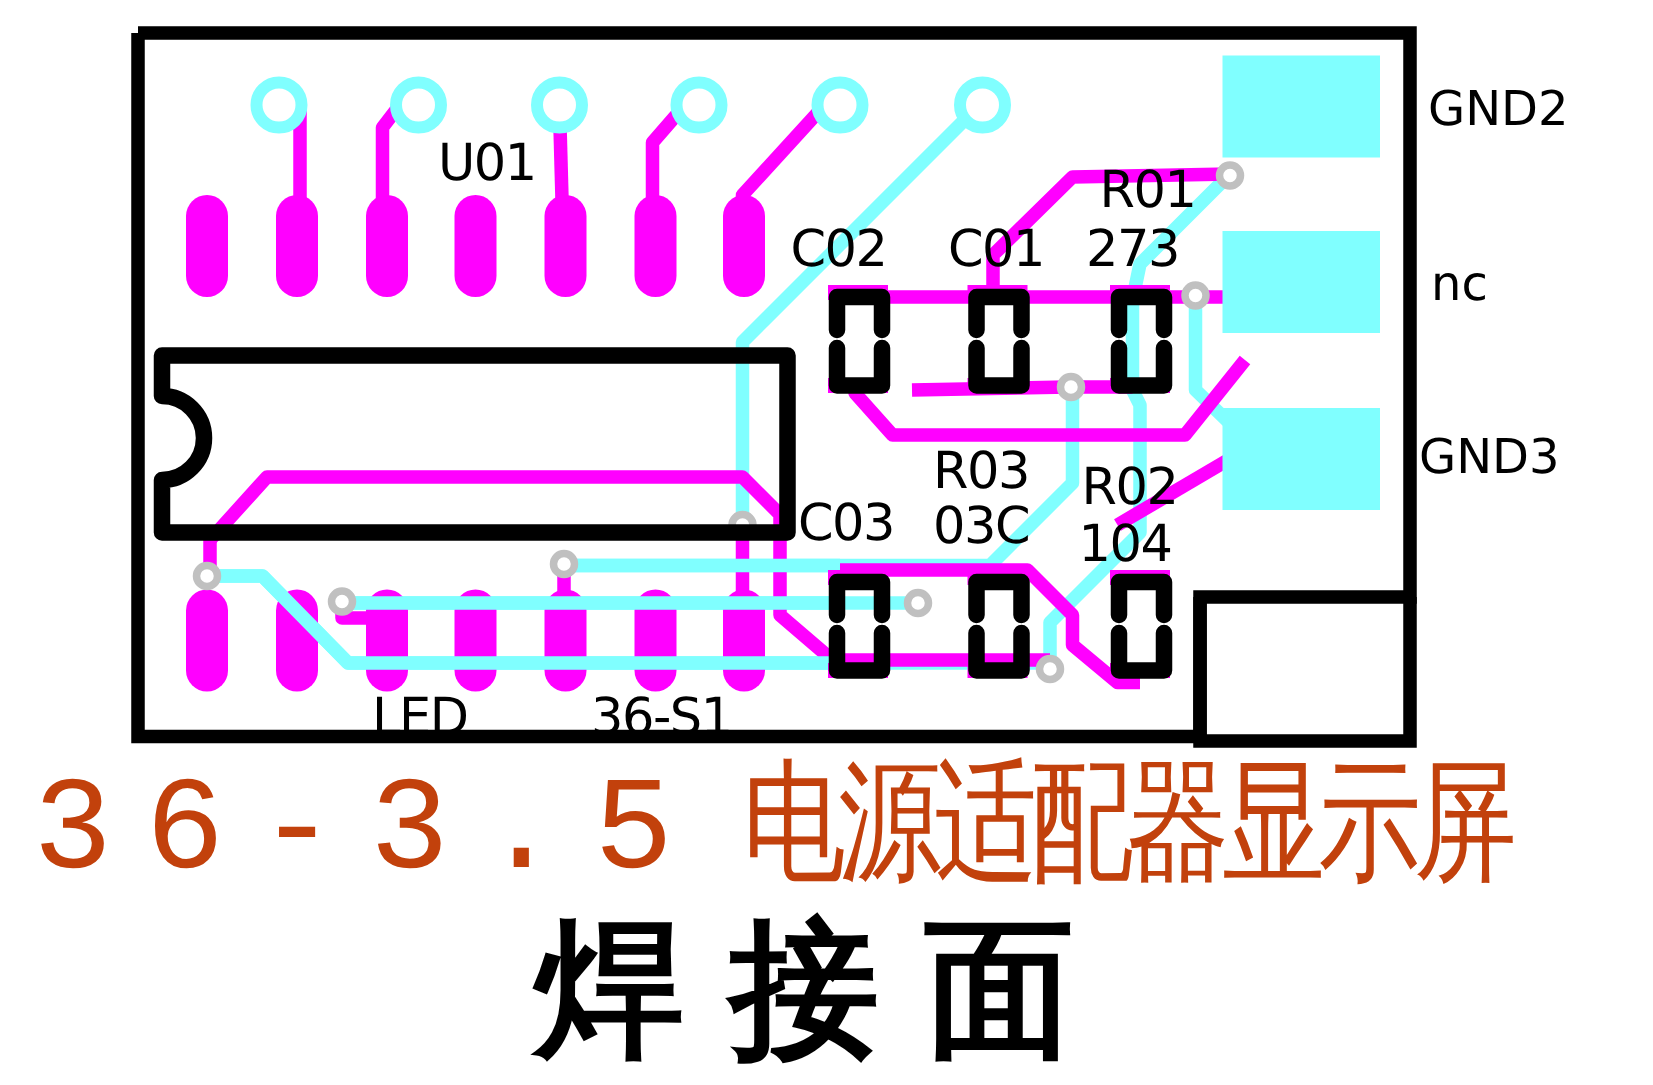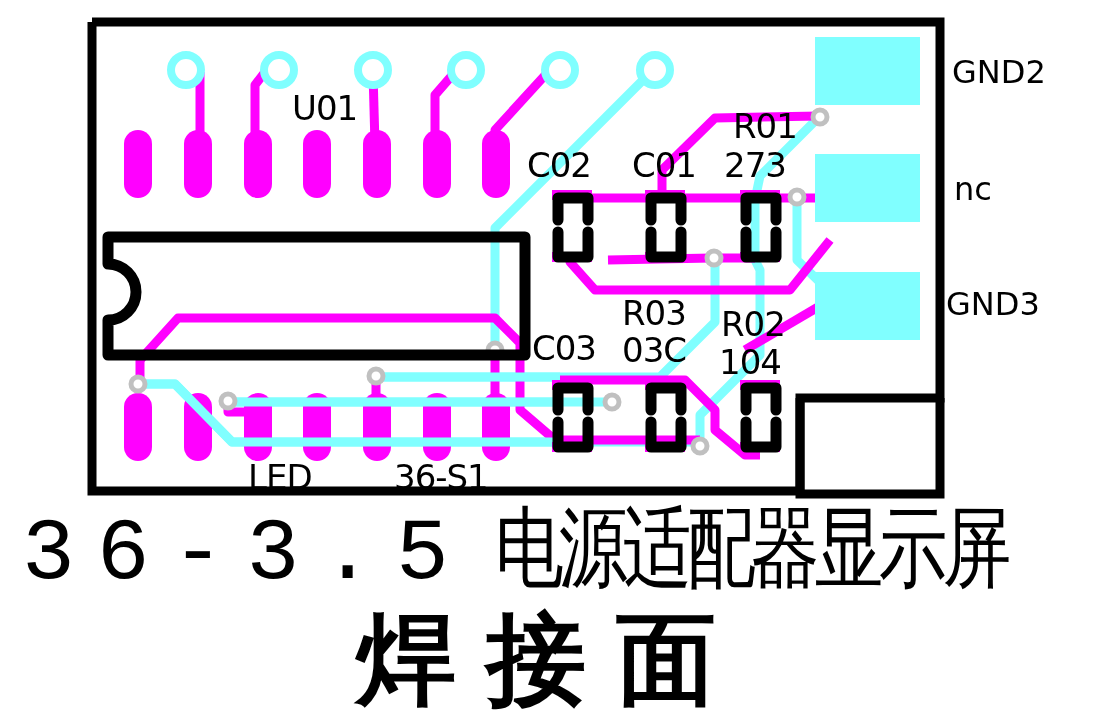--- a/index.html
+++ b/index.html
@@ -1,20 +1,20 @@
 <!DOCTYPE html>
 <html><head>
 <meta charset="utf-8">
 <style>
   html,body{margin:0;padding:0;background:#ffffff;}
   body{width:1102px;height:723px;position:relative;overflow:hidden;font-family:"DejaVu Sans Mono","Liberation Mono",monospace;}
   #board{position:absolute;left:0;top:0;width:1102px;height:723px;}
   .silk{font-family:"DejaVu Sans","Liberation Sans",sans-serif;font-size:34px;fill:#000;letter-spacing:-1px;}
   .pin-label{font-family:"DejaVu Sans","Liberation Sans",sans-serif;font-size:32px;fill:#000;}
-  .title1{position:absolute;left:22px;top:498px;width:1080px;font-family:"Liberation Serif","DejaVu Serif",serif;font-size:88px;line-height:100px;color:#000000;white-space:nowrap;letter-spacing:2px;}
+  .title1{position:absolute;left:22px;top:498px;width:1080px;font-family:"Liberation Serif","DejaVu Serif",serif;font-size:88px;line-height:100px;color:#c2410c;white-space:nowrap;letter-spacing:2px;}
   .title1 .num{font-family:"Liberation Mono","DejaVu Sans Mono",monospace;letter-spacing:22px;font-weight:normal;}
   .title1 .cn{letter-spacing:-6px;transform:scaleX(0.78);display:inline-block;transform-origin:left center;font-family:"DejaVu Serif",serif;}
   .title2{position:absolute;left:0;top:602px;width:1102px;text-align:center;font-family:"DejaVu Serif","Liberation Serif",serif;font-size:100px;line-height:115px;color:#000;letter-spacing:30px;font-weight:bold;}
 </style>
 </head>
 <body>
 
 <svg id="board" viewBox="0 0 1102 723" xmlns="http://www.w3.org/2000/svg">
 
   <g fill="none" stroke="#80ffff" stroke-width="9" stroke-linejoin="round">

